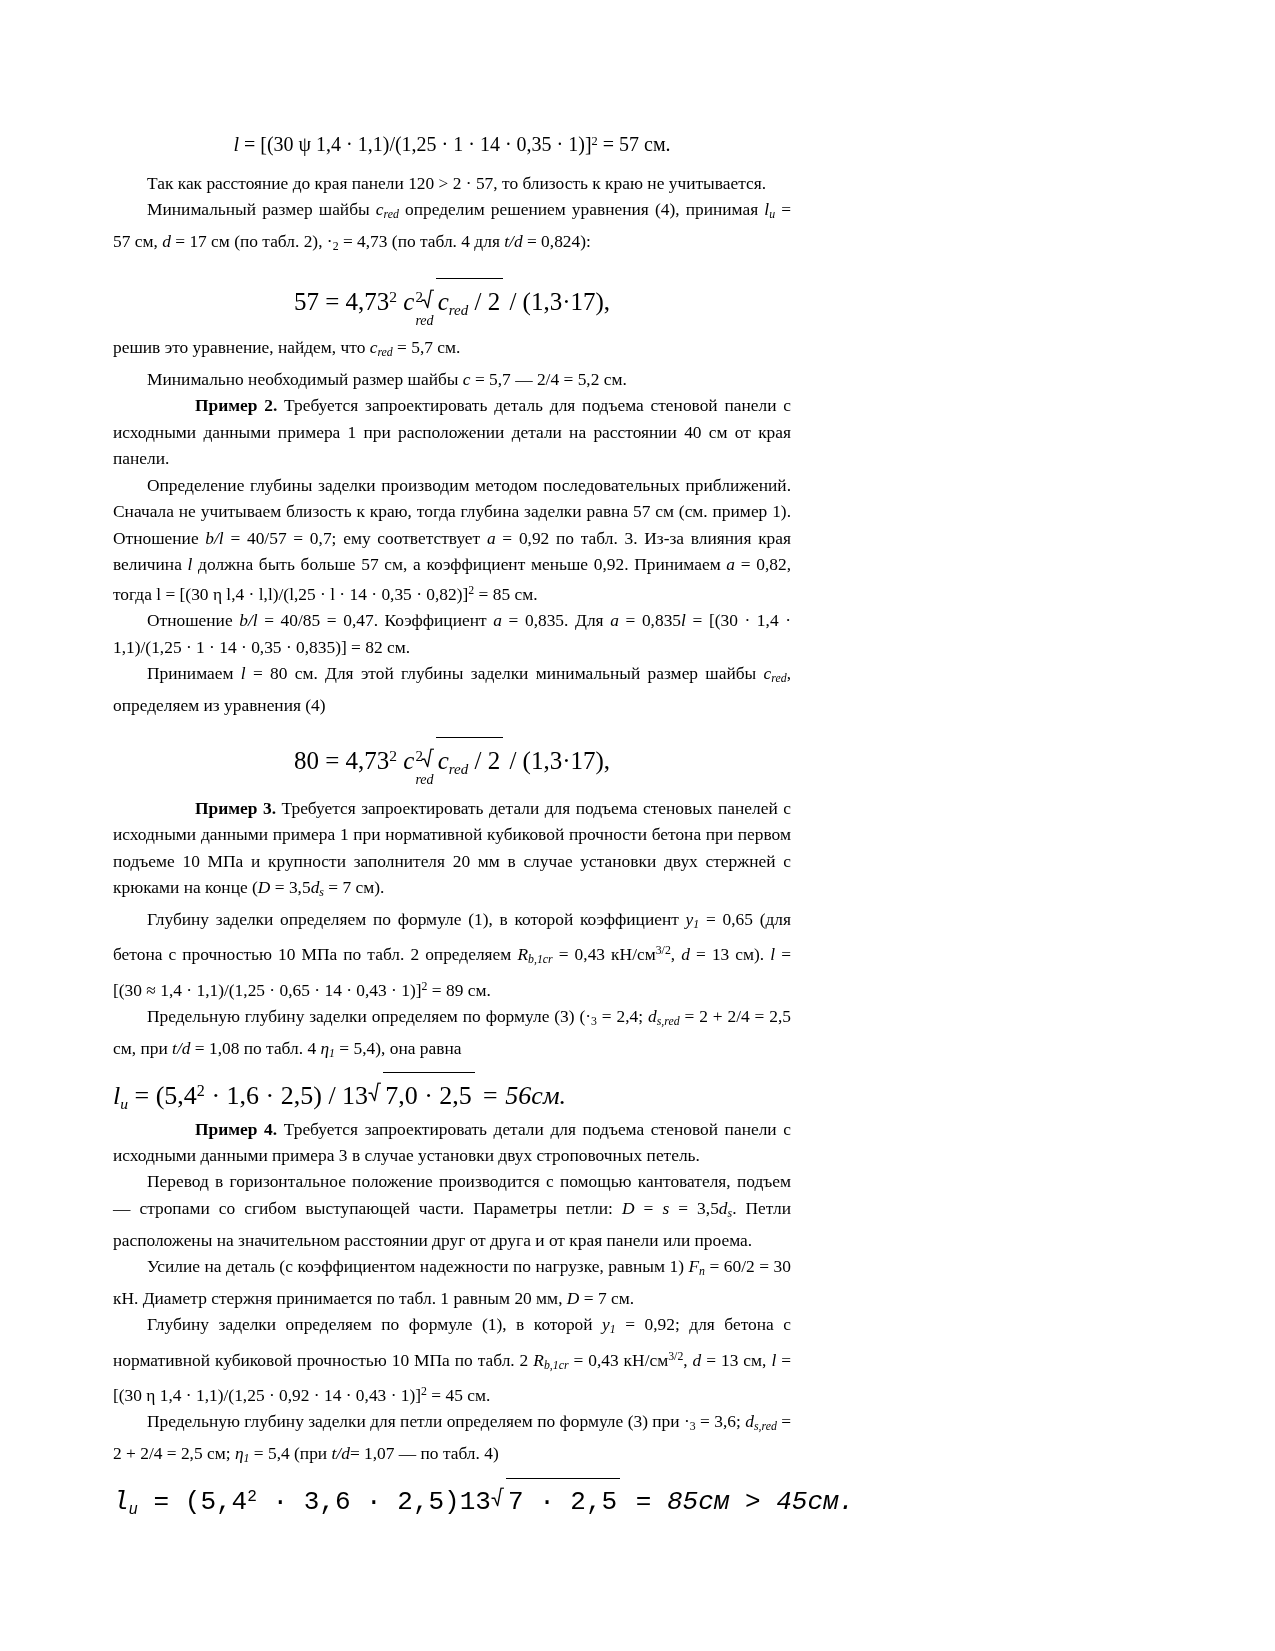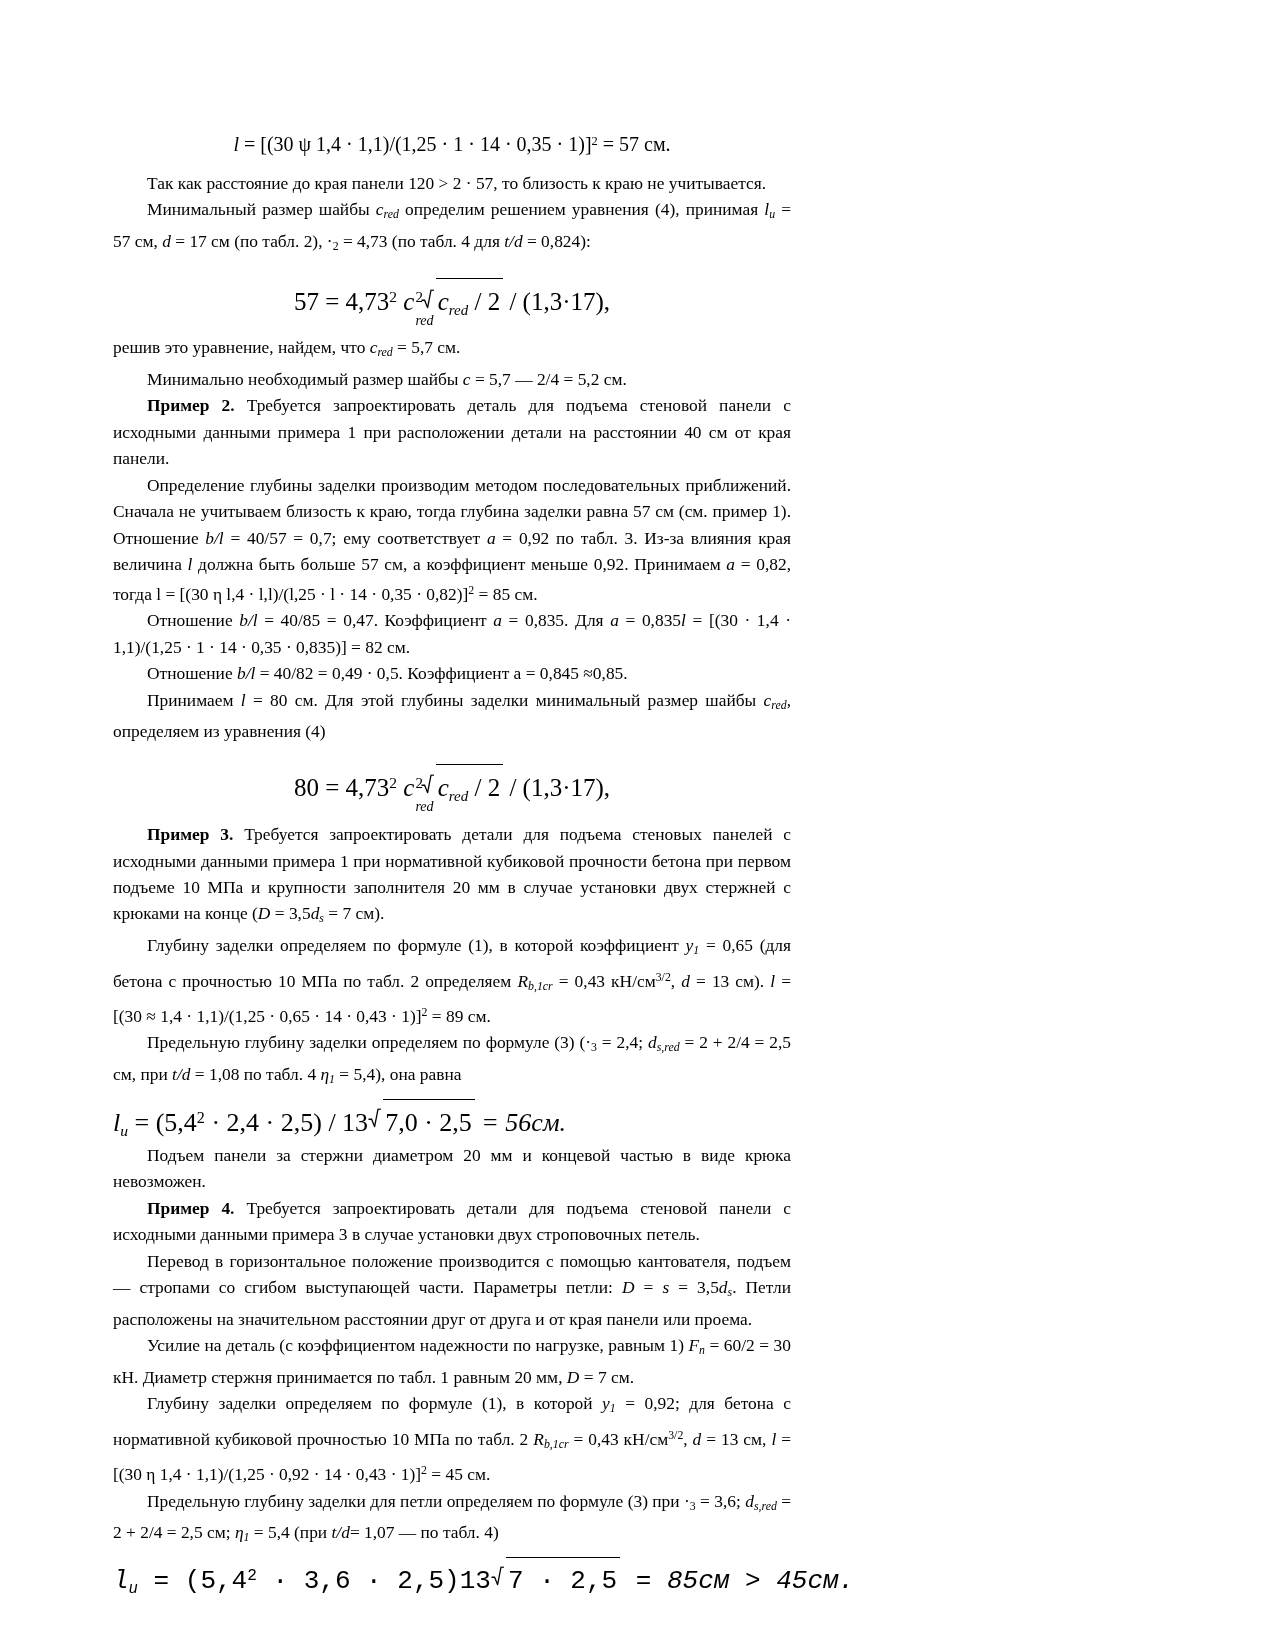--- a/index.html
+++ b/index.html
@@ -19,21 +19,21 @@
   p {
     margin:0;
     font-size:17.4px;
     line-height:26.4px;
     text-align:justify;
     text-justify:inter-word;
   }
   p.ind { text-indent:34px; }
   p.noind { text-indent:0; }
   i, .it { font-style:italic; }
-  b { font-weight:bold; }
+  b { font-weight:bold;margin-left:48px; }
   sub { font-size:0.68em; vertical-align:-0.28em; font-style:italic; }
   sup { font-size:0.68em; vertical-align:0.48em; }
   sub.up { font-style:normal; }
   sup.rm { font-style:normal; }
 
   
   .formula {
     text-align:center;
     font-size:25px;
     line-height:1;
@@ -100,21 +100,20 @@
   <p class="noind"><span>решив это уравнение, найдем, что </span><i>c</i><sub>red</sub><span> = 5,7 см.</span></p>
 
   <p class="ind"><span>Минимально необходимый размер шайбы </span><i>c</i><span> = 5,7 — 2/4 = 5,2 см.</span></p>
 
   <p class="ind"><b>Пример 2.</b><span> Требуется запроектировать деталь для подъема стеновой панели с исходными данными примера 1 при расположении детали на расстоянии 40 см от края панели.</span></p>
 
   <p class="ind"><span>Определение глубины заделки производим методом последовательных приближений. Сначала не учитываем близость к краю, тогда глубина заделки равна 57 см (см. пример 1). Отношение </span><i>b/l</i><span> = 40/57 = 0,7; ему соответствует </span><i>a</i><span> = 0,92 по табл. 3. Из-за влияния края величина </span><i>l</i><span> должна быть больше 57 см, а коэффициент меньше 0,92. Принимаем </span><i>a</i><span> = 0,82, тогда l = [(30 η l,4 · l,l)/(l,25 · l · 14 · 0,35 · 0,82)]</span><sup class="rm">2</sup><span> = 85 см.</span></p>
 
   <p class="ind"><span>Отношение </span><i>b/l</i><span> = 40/85 = 0,47. Коэффициент </span><i>a</i><span> = 0,835. Для </span><i>a</i><span> = 0,835</span><i>l</i><span> = [(30 · 1,4 · 1,1)/(1,25 · 1 · 14 · 0,35 · 0,835)] = 82 см.</span></p>
 
-  <p class="ind"><span>Отношение </span><i>b/l</i><span> = 40/82 = 0,49 · 0,5. Коэффициент а = 0,845 ≈0,85.</span></p>
 
   <p class="ind"><span>Принимаем </span><i>l</i><span> = 80 см. Для этой глубины заделки минимальный размер шайбы </span><i>c</i><sub>red</sub><span>, определяем из уравнения (4)</span></p>
 
   <div class="formula fml-pad-b">
     <span class="num">80</span>
     <span class="num"> = </span><span class="num">4,73</span><sup>2</sup>
     <span class="mi">c</span><span class="supsub"><span class="s1">2</span><span class="s2">red</span></span>
     <span class="sqrt"><svg class="radsign" viewBox="0 0 13 19">
             <path d="M0.5 11 L3.6 11 L6.6 18.4 L10 0.9 L13 0.9" fill="none" stroke="#000" stroke-width="1.3"></path>
           </svg><span class="radicand"><span class="mi">c</span><sub>red</sub> <span class="num">/ 2</span></span></span>
@@ -125,27 +124,26 @@
 
   <p class="ind"><b>Пример 3.</b><span> Требуется запроектировать детали для подъема стеновых панелей с исходными данными примера 1 при нормативной кубиковой прочности бетона при первом подъеме 10 МПа и крупности заполнителя 20 мм в случае установки двух стержней с крюками на конце (</span><i>D</i><span> = 3,5</span><i>d</i><sub>s</sub><span> = 7 см).</span></p>
 
   <p class="ind"><span>Глубину заделки определяем по формуле (1), в которой коэффициент </span><i>y</i><sub>1</sub><span> = 0,65 (для бетона с прочностью 10 МПа по табл. 2 определяем </span><i>R</i><sub>b,1cr</sub><span> = 0,43 кН/см</span><sup class="rm">3/2</sup><span>, </span><i>d</i><span> = 13 см). </span><i>l</i><span> = [(30 ≈ 1,4 · 1,1)/(1,25 · 0,65 · 14 · 0,43 · 1)]</span><sup class="rm">2</sup><span> = 89 см.</span></p>
 
   <p class="ind"><span>Предельную глубину заделки определяем по формуле (3) (</span><span>·</span><sub class="up">3</sub><span> = 2,4; </span><i>d</i><sub>s,red</sub><span> = 2 + 2/4 = 2,5 см, при </span><i>t/d</i><span> = 1,08 по табл. 4 </span><i>η</i><sub>1</sub><span> = 5,4), она равна</span></p>
 
   <div class="formula fleft fl" style="padding:6px 0 4px 0;">
     <span class="mi">l</span><sub class="lu-sub">u</sub>
     <span class="num">= (5,4</span><sup>2</sup>
-    <span class="num">· 2,4 · 2,5) / 13</span><span class="sqrt"><svg class="radsign" viewBox="0 0 13 19">
+    <span class="num">· 1,6 · 2,5) / 13</span><span class="sqrt"><svg class="radsign" viewBox="0 0 13 19">
             <path d="M0.5 11 L3.6 11 L6.6 18.4 L10 0.9 L13 0.9" fill="none" stroke="#000" stroke-width="1.3"></path>
           </svg><span class="radicand num">7,0 · 2,5</span></span>
     <span class="it">= 56см.</span>
   </div>
 
-  <p class="ind"><span>Подъем панели за стержни диаметром 20 мм и концевой частью в виде крюка невозможен.</span></p>
 
   <p class="ind"><b>Пример 4.</b><span> Требуется запроектировать детали для подъема стеновой панели с исходными данными примера 3 в случае установки двух строповочных петель.</span></p>
 
   <p class="ind"><span>Перевод в горизонтальное положение производится с помощью кантователя, подъем — стропами со сгибом выступающей части. Параметры петли: </span><i>D</i><span> = </span><i>s</i><span> = 3,5</span><i>d</i><sub>s</sub><span>. Петли расположены на значительном расстоянии друг от друга и от края панели или проема.</span></p>
 
   <p class="ind"><span>Усилие на деталь (с коэффициентом надежности по нагрузке, равным 1) </span><i>F</i><sub>n</sub><span> = 60/2 = 30 кН. Диаметр стержня принимается по табл. 1 равным 20 мм, </span><i>D</i><span> = 7 см.</span></p>
 
   <p class="ind"><span>Глубину заделки определяем по формуле (1), в которой </span><i>y</i><sub>1</sub><span> = 0,92; для бетона с нормативной кубиковой прочностью 10 МПа по табл. 2 </span><i>R</i><sub>b,1cr</sub><span> = 0,43 кН/см</span><sup class="rm">3/2</sup><span>, </span><i>d</i><span> = 13 см, </span><i>l</i><span> = [(30 η 1,4 · 1,1)/(1,25 · 0,92 · 14 · 0,43 · 1)]</span><sup class="rm">2</sup><span> = 45 см.</span></p>
 
   <p class="ind"><span>Предельную глубину заделки для петли определяем по формуле (3) при </span><span>·</span><sub class="up">3</sub><span> = 3,6; </span><i>d</i><sub>s,red</sub><span> = 2 + 2/4 = 2,5 см; </span><i>η</i><sub>1</sub><span> = 5,4 (при </span><i>t/d</i><span>= 1,07 — по табл. 4)</span></p>

